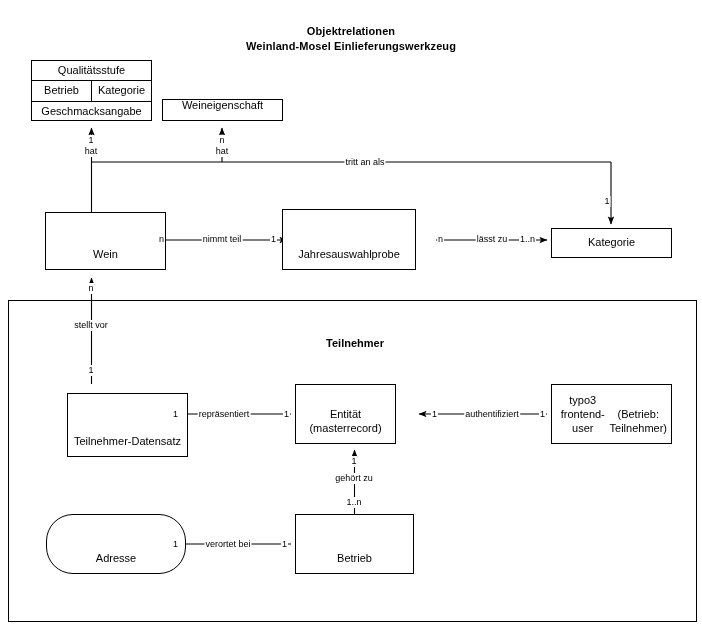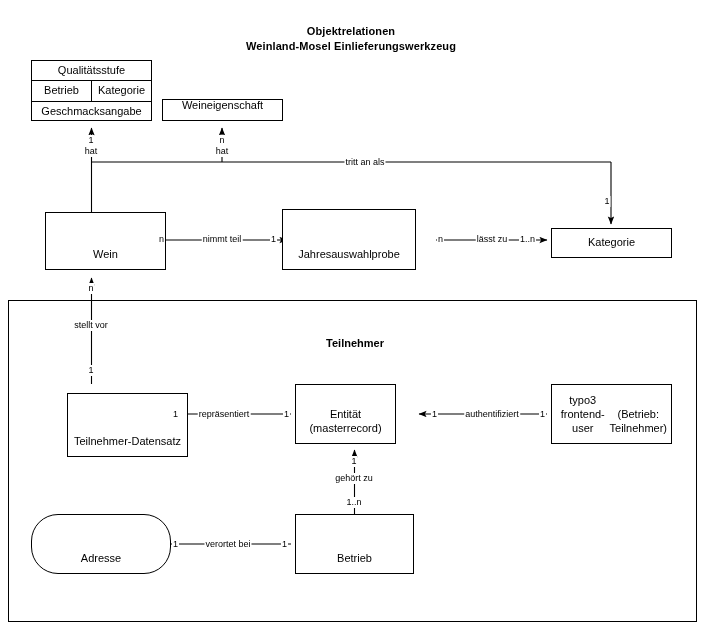--- a/index.html
+++ b/index.html
@@ -145,21 +145,21 @@
 
 <div class="ent" style="left:295px;top:384px;width:101px;height:60px;">
   <span>Entität (masterrecord)</span>
 </div>
 
 <div class="ent" style="left:551px;top:384px;width:121px;height:60px;flex-direction:row;">
   <span>typo3 frontend-user</span>
   <span>(Betrieb: Teilnehmer)</span>
 </div>
 
-<div class="ent" style="left:31px;top:514px;width:140px;height:60px;border-radius:27px;">
+<div class="ent" style="left:46px;top:514px;width:140px;height:60px;border-radius:27px;">
   <span>Adresse</span>
 </div>
 
 <div class="ent" style="left:295px;top:514px;width:119px;height:60px;">
   <span>Betrieb</span>
 </div>
 
 <div class="lbl card c" style="left:91px;top:135px;">1</div>
 <div class="lbl rel c" style="left:91px;top:146px;">hat</div>
 

